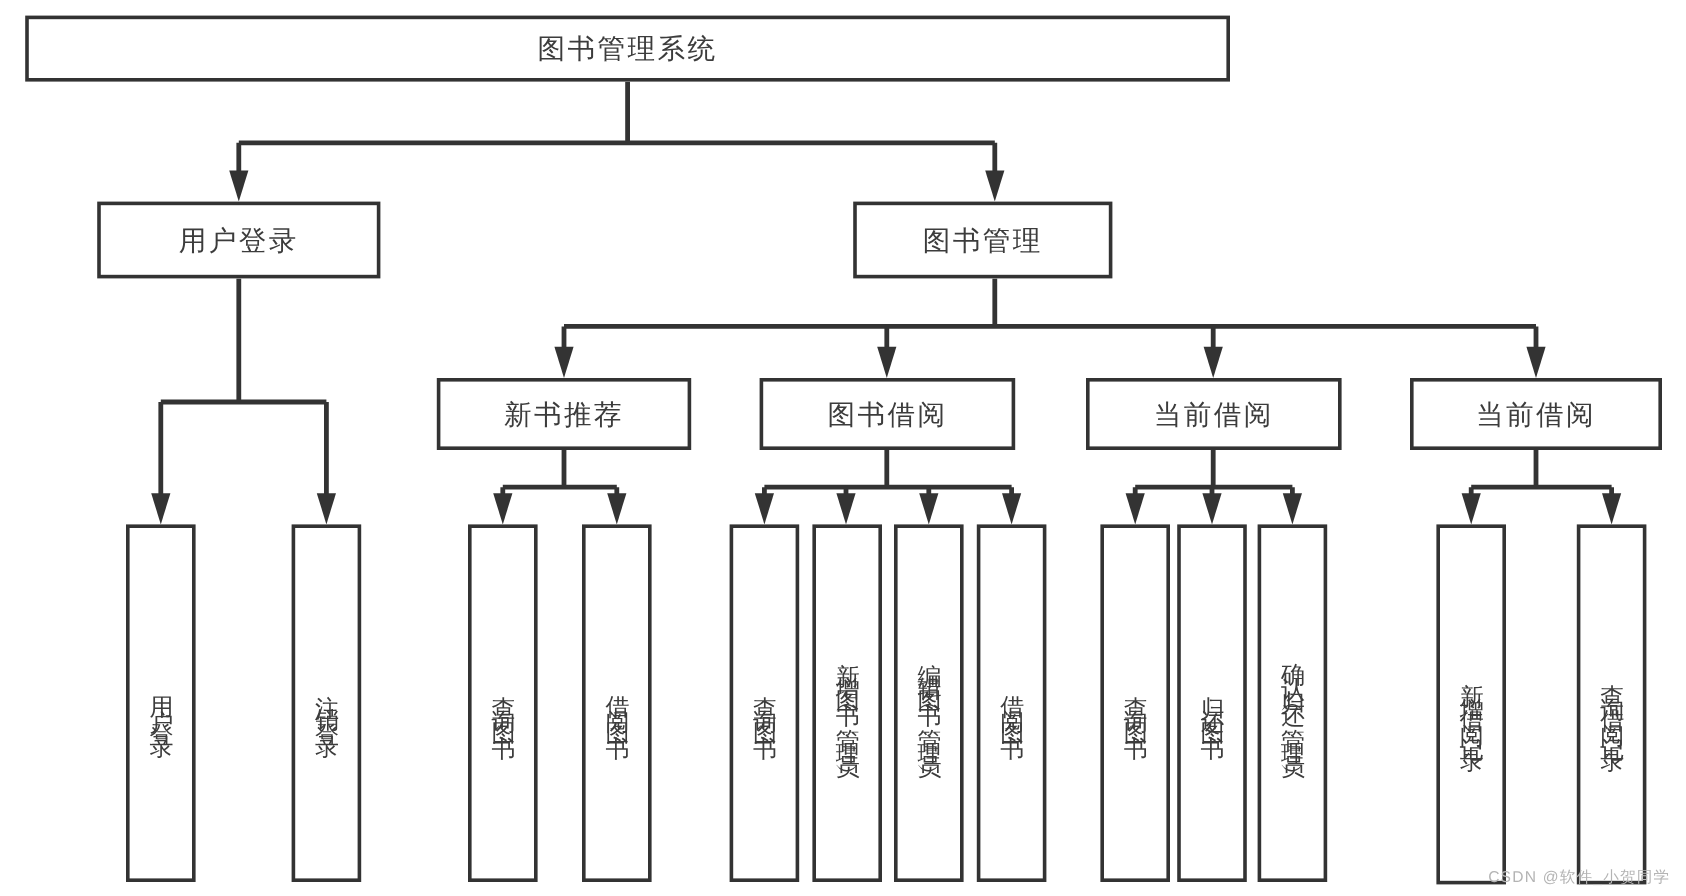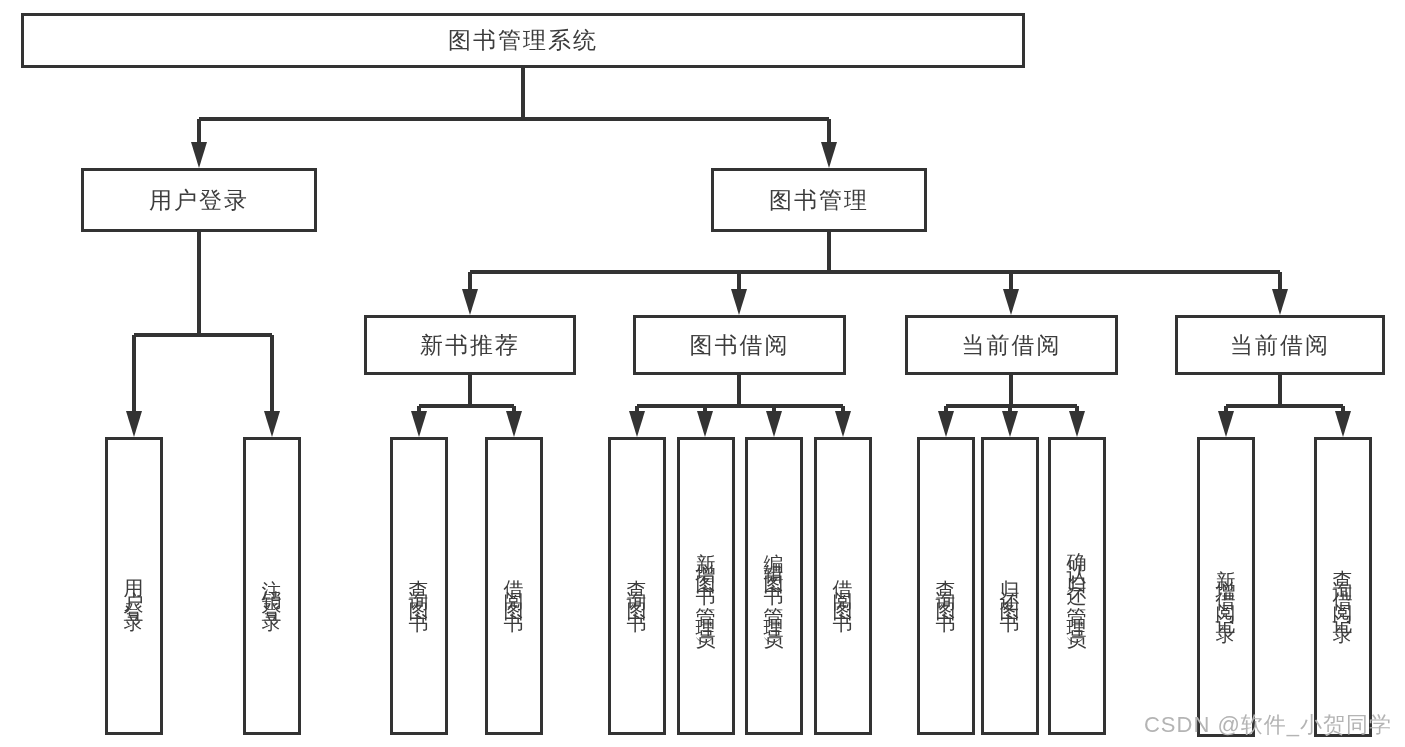--- a/index.html
+++ b/index.html
@@ -14,21 +14,21 @@
     display:flex;align-items:center;justify-content:center;
     color:var(--text,#3c3c3c);
   }
   .hlabel{font-size:23px;letter-spacing:2px;white-space:nowrap;line-height:1;}
   .vlabel{
     writing-mode:vertical-lr;text-orientation:mixed;
     font-size:20px;letter-spacing:11px;line-height:1;white-space:nowrap;
   }
   .watermark{
     position:absolute;right:13px;bottom:7px;
-    font-size:22px;letter-spacing:1px;
+    font-size:13px;letter-spacing:1px;
     color:var(--watermark,#b4b4b4);white-space:nowrap;
   }
 </style>
 </head>
 <body>
 
 <div class="canvas">
 
   <svg class="wires" viewBox="0 0 1405 747" aria-hidden="true">
     <g>

